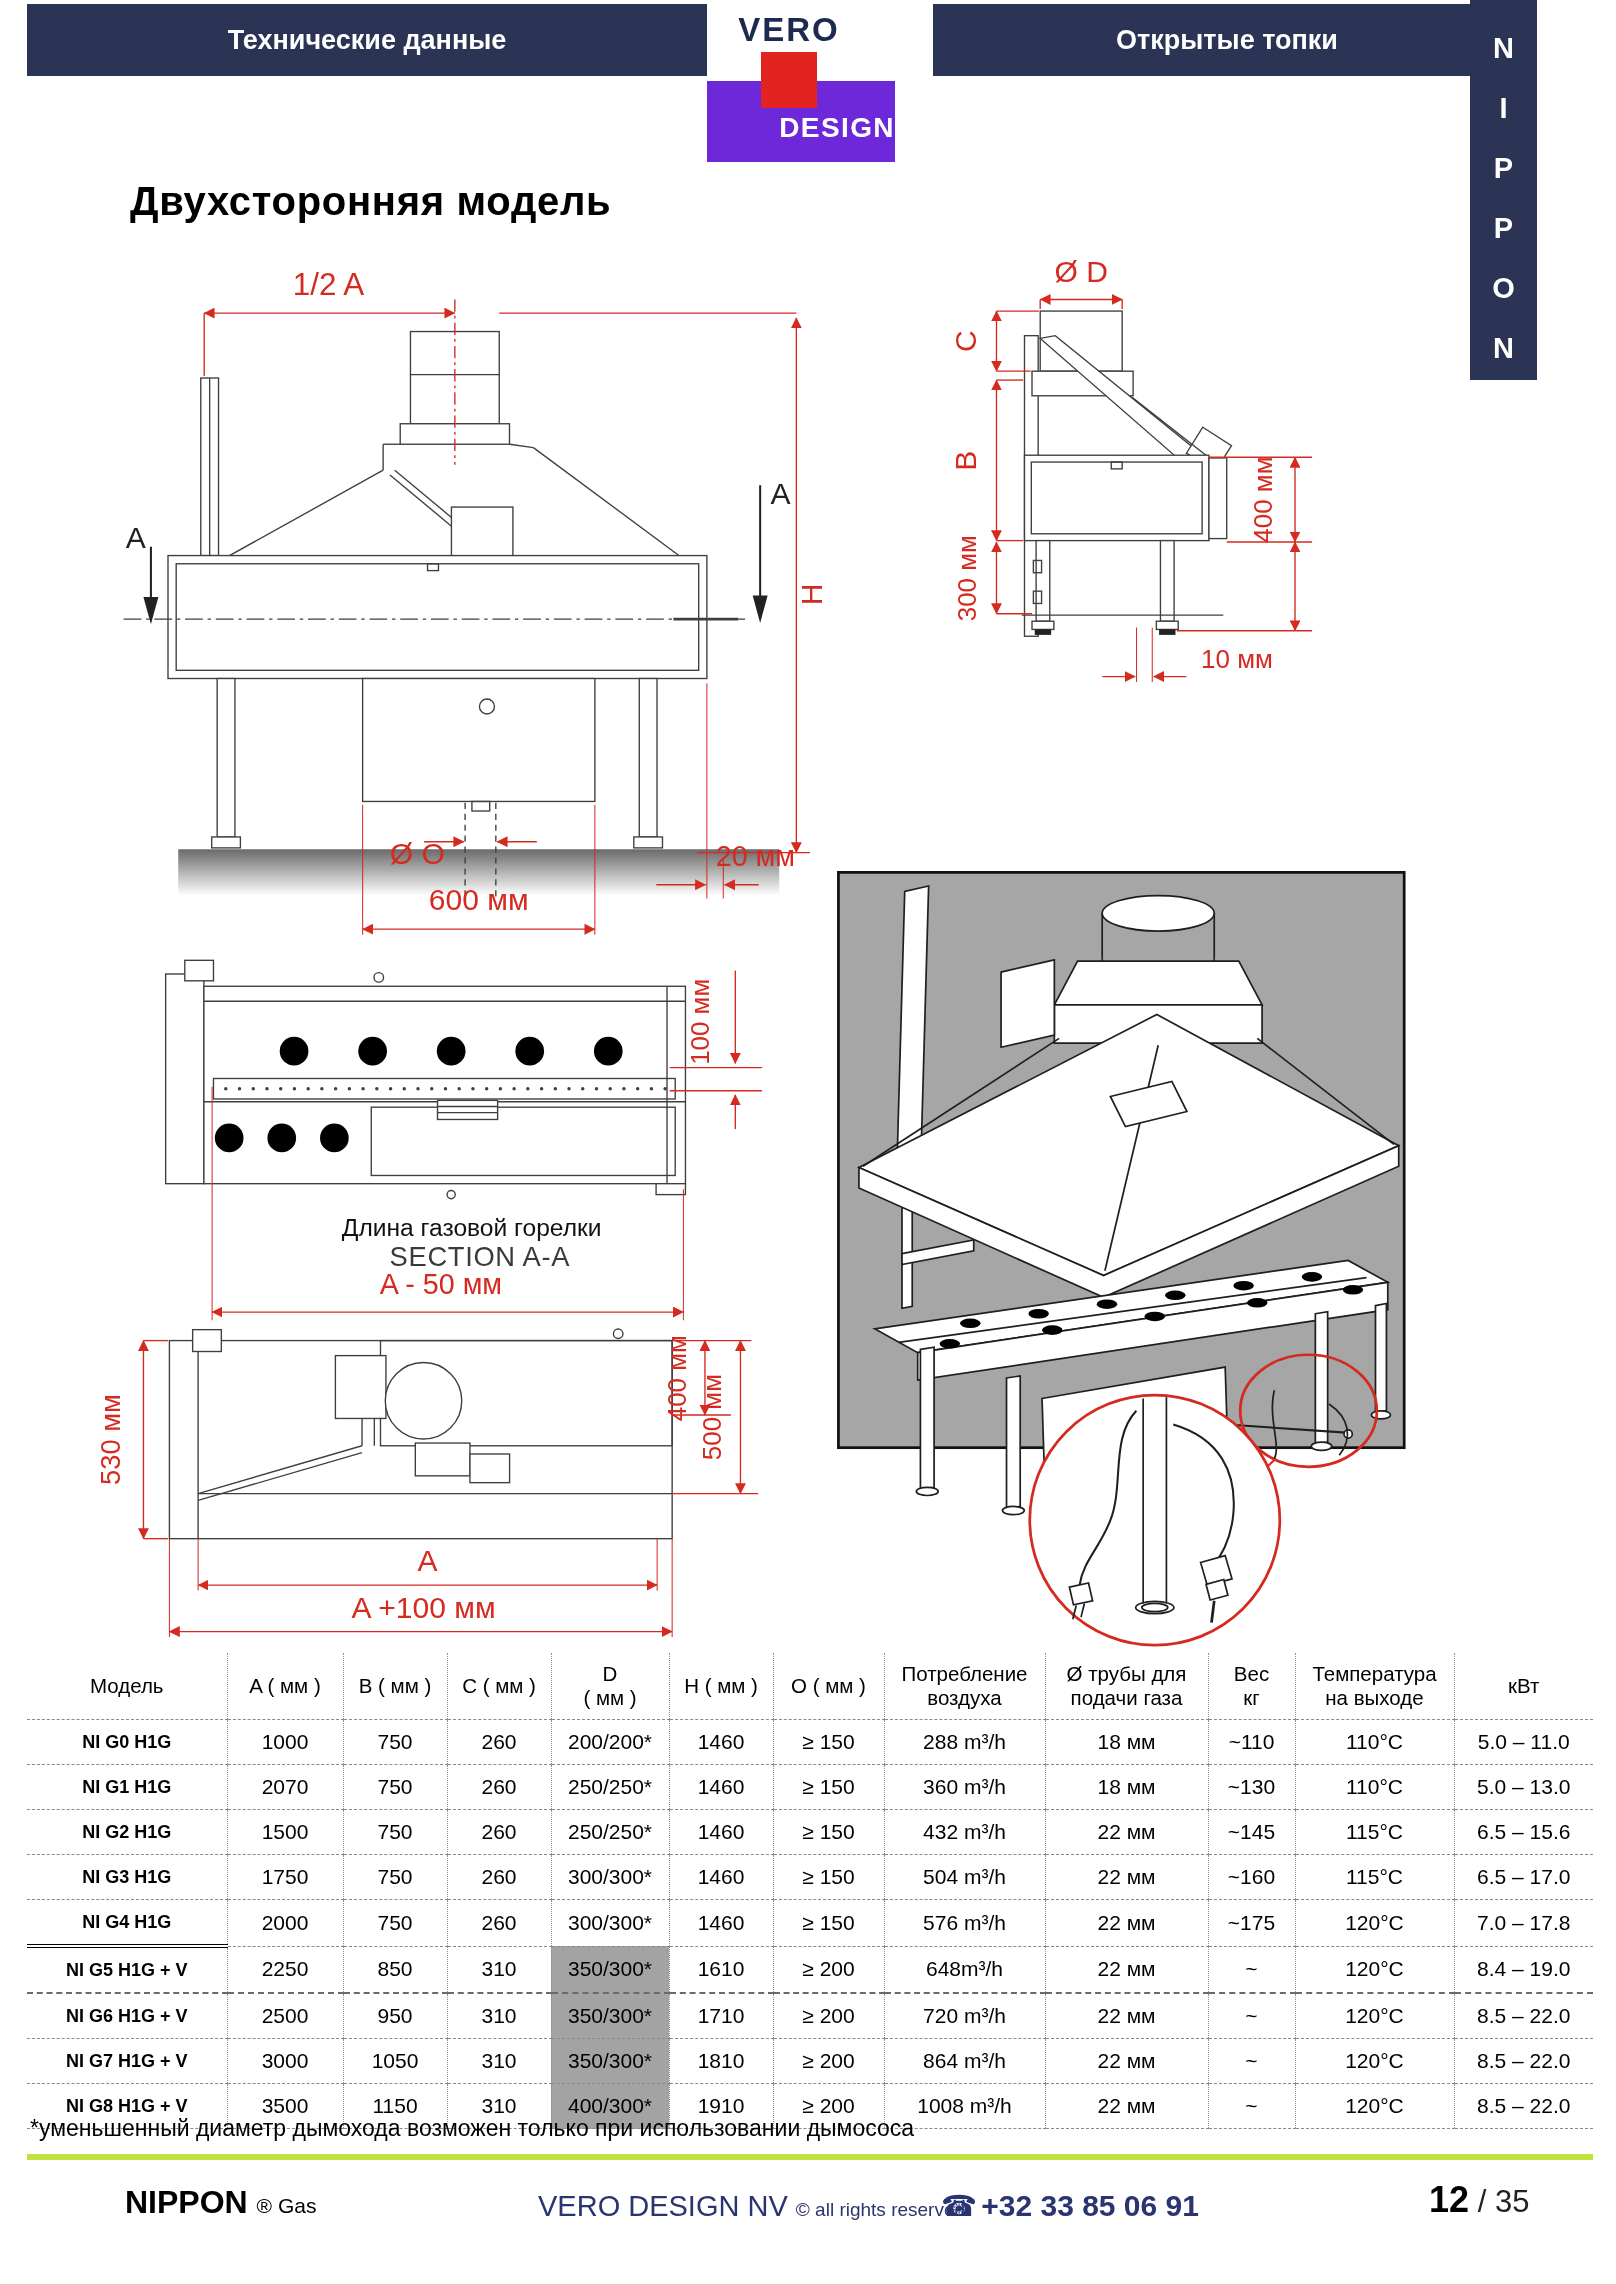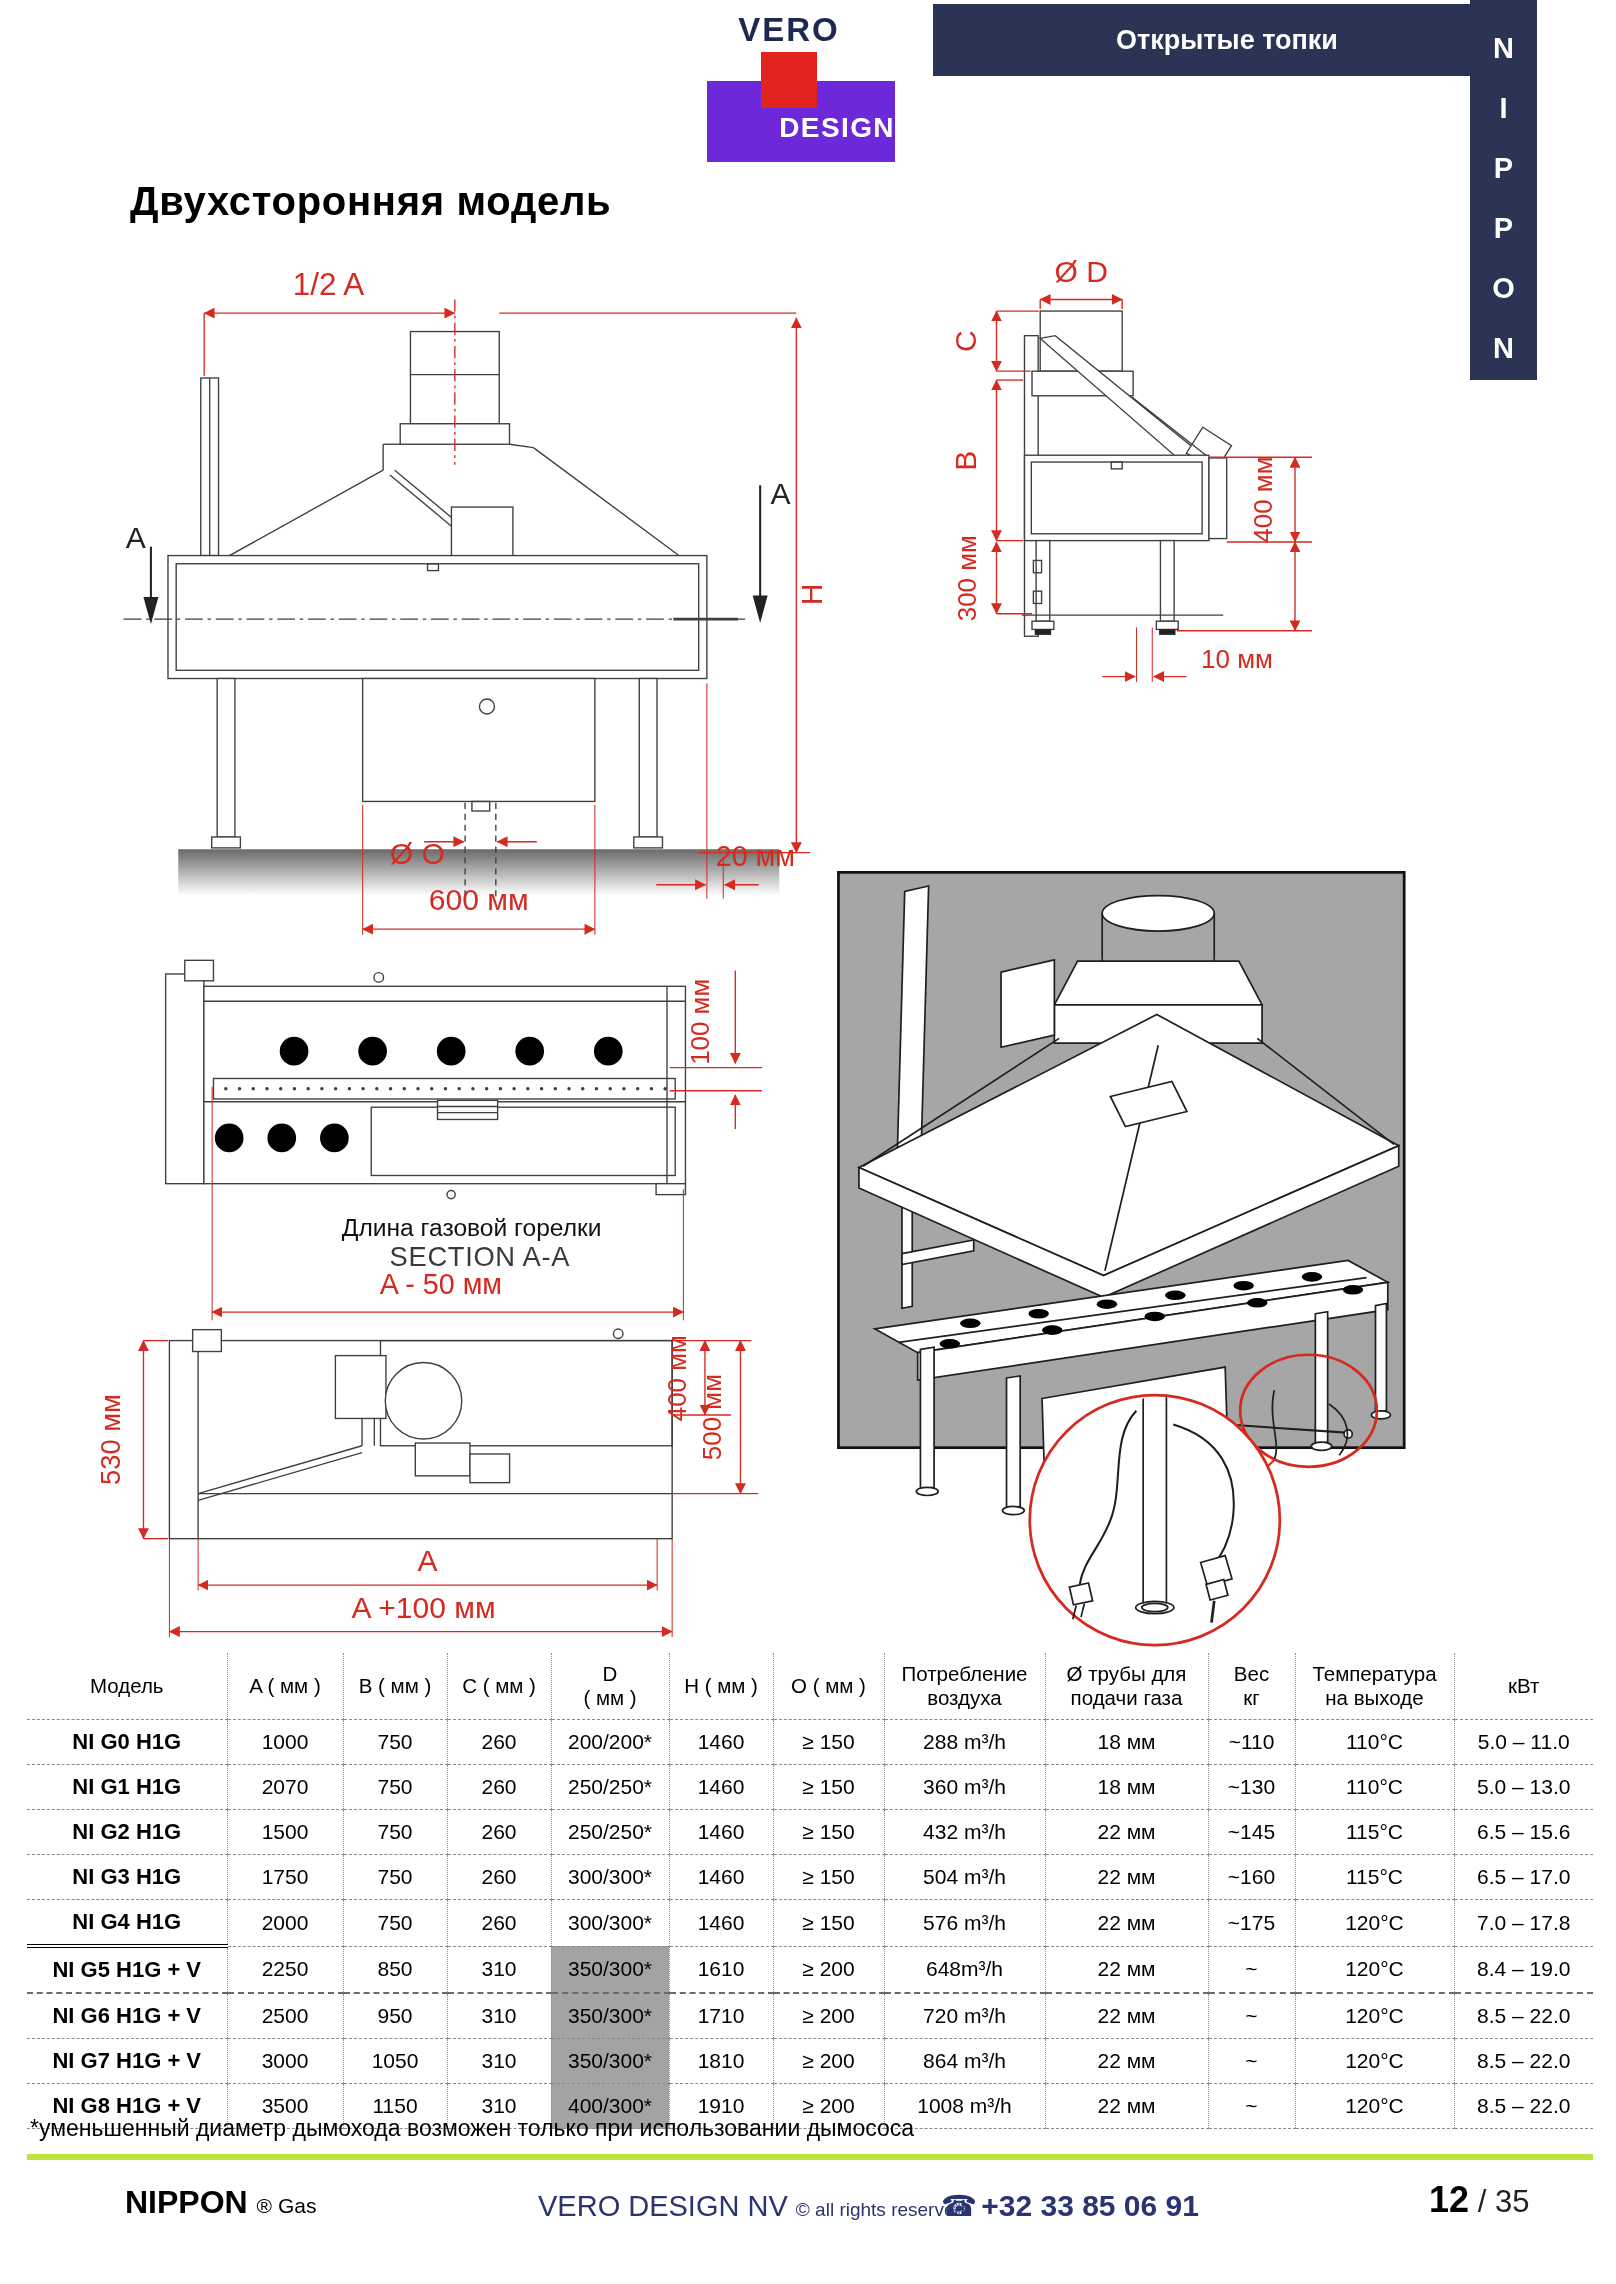--- a/index.html
+++ b/index.html
@@ -21,40 +21,41 @@
   #sv{left:943px;top:253px;}
   #sc{left:55px;top:943px;}
   #pv{left:41px;top:1298px;}
   #iso{left:837px;top:871px;}
   svg text{font-family:"Liberation Sans",sans-serif;}
   .red{fill:#d52a20;}
   .spec{position:absolute;left:27px;top:1653px;width:1565px;border-collapse:collapse;table-layout:fixed;font-size:21px;color:#000;}
   .spec th{font-weight:normal;font-size:20.5px;white-space:pre-line;height:66px;vertical-align:middle;text-align:center;border-right:1.4px dotted #909090;border-bottom:1.4px dashed #8a8a8a;padding:0;line-height:1.15;}
   .spec td{height:44px;text-align:center;vertical-align:middle;border-right:1.4px dotted #909090;border-bottom:1.4px dashed #8a8a8a;padding:0;}
   .spec th:last-child,.spec td:last-child{border-right:none;}
-  .spec td.mdl{font-weight:bold;font-size:22px;}
+  .spec td.mdl{font-weight:bold;font-size:18px;}
   .spec td.hl{background:#a3a3a3;}
   .spec tr.sep td{border-bottom:2px dashed #6a6a6a;}
   .spec td.dbl{border-bottom:4.8px double #000;}
   .footnote{position:absolute;left:30px;top:2115px;font-size:23px;color:#000;}
   .greenline{position:absolute;left:27px;top:2154px;width:1566px;height:6.1px;background:#bde33c;}
   .f-nippon{position:absolute;left:125px;top:2184px;font-size:32px;font-weight:bold;color:#000;}
   .f-nippon span{font-size:21px;font-weight:normal;}
   .f-company{position:absolute;left:538px;top:2190px;color:#2a3470;font-size:29px;}
   .f-company span{font-size:19px;}
   .f-phone{position:absolute;left:941px;top:2189px;color:#2a3470;font-size:30px;font-weight:bold;}
   .f-phone .ph-ic{font-weight:normal;font-size:29px;margin-right:4.1px;}
   .f-page{position:absolute;left:1429px;top:2179px;font-size:31px;color:#222;}
   .f-page b{font-size:36px;color:#000;}
 </style>
 </head>
 <body>
 
 <div class="page">
 
+  <div class="bar" id="bar-left">Технические данные</div>
   <div class="bar" id="bar-right">Открытые топки</div>
   <div class="logo">
     <div class="logo-top">
         <span>VERO</span>
       </div>
     <div class="logo-bottom">
         <span>DESIGN</span>
       </div>
     <div class="logo-red"></div>
   </div>

